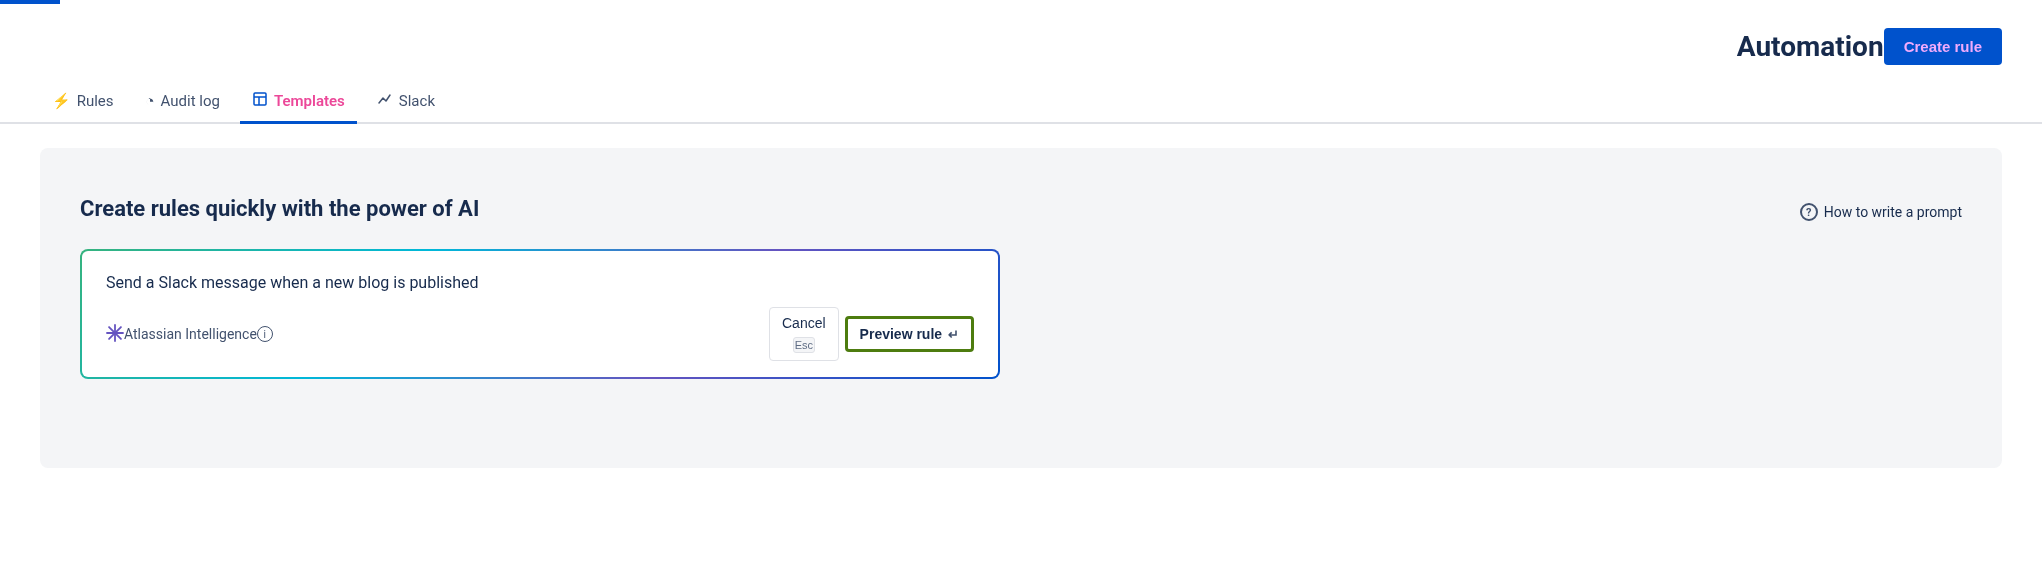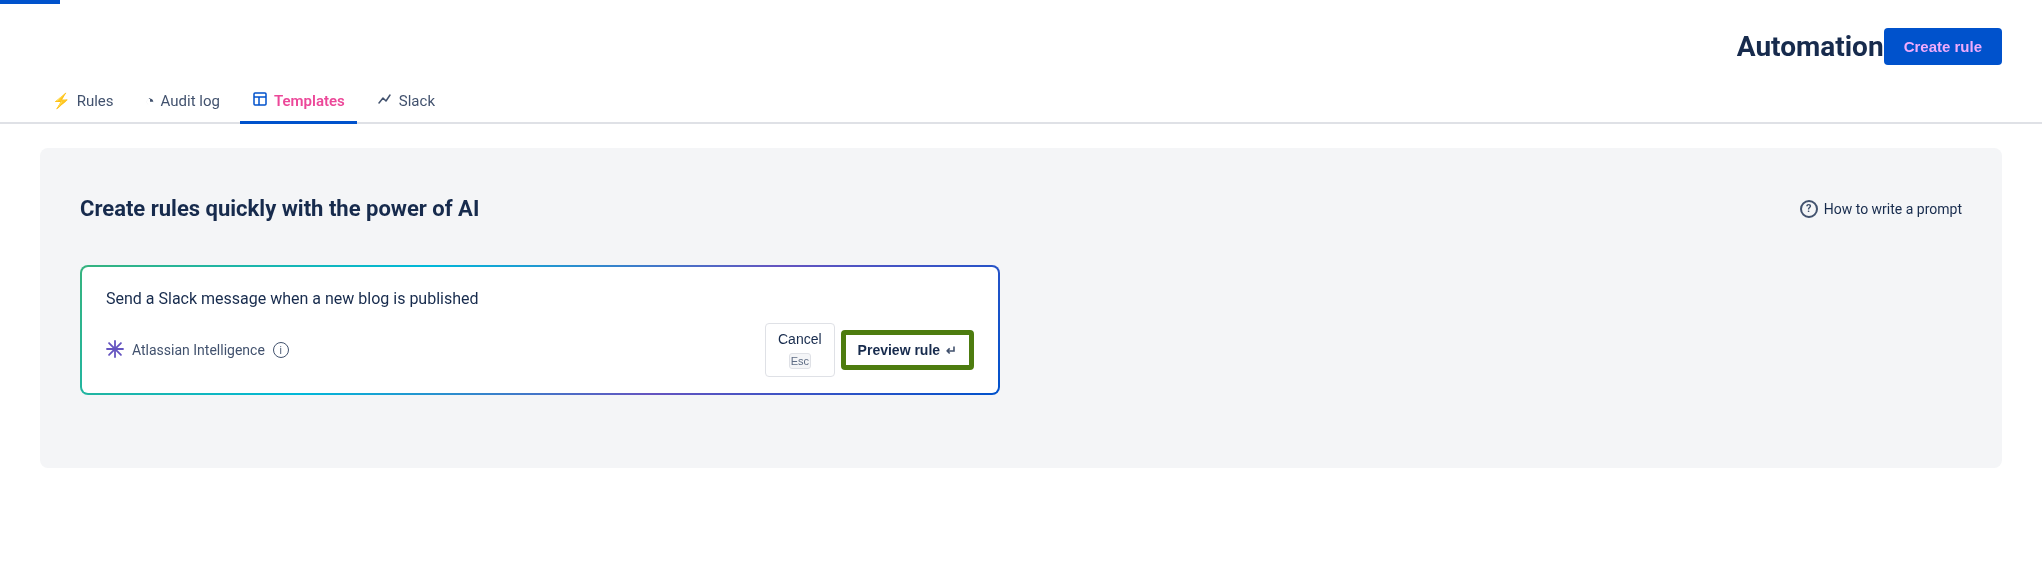--- a/index.html
+++ b/index.html
@@ -74,23 +74,23 @@
     .main-content {
       background: #f4f5f7;
       margin: 24px 40px;
       border-radius: 8px;
       padding: 48px 40px;
       min-height: 320px;
     }
 
     .ai-section-header {
       display: flex;
-      align-items: center;
+      align-items: flex-end;
       justify-content: space-between;
-      margin-bottom: 44px;
+      margin-bottom: 28px;
     }
 
     .ai-section-title {
       font-size: 22px;
       font-weight: 700;
       color: #172b4d;
     }
 
     .how-to-link {
       display: flex;
@@ -137,21 +137,20 @@
 
     .ai-input-footer {
       display: flex;
       align-items: center;
       justify-content: space-between;
     }
 
     .atlassian-intelligence {
       display: flex;
       align-items: center;
-      gap: 8px;
       font-size: 14px;
       color: #42526e;
     }
 
     
     .ai-icon {
       color: #6554c0;
       font-size: 18px;
       line-height: 1;
     }
@@ -193,21 +192,21 @@
       background: #f4f5f7;
       border: 1px solid #dfe1e6;
       border-radius: 3px;
       padding: 1px 1px;
       font-size: 11px;
       color: #5e6c84;
     }
 
     .preview-btn {
       background: #fff;
-      border: 5px solid #4d7c0f;
+      border: 3px solid #4d7c0f;
       border-radius: 4px;
       padding: 7px 12px;
       font-size: 14px;
       font-weight: 600;
       color: #172b4d;
       cursor: pointer;
       display: flex;
       align-items: center;
       gap: 6px;
     }

